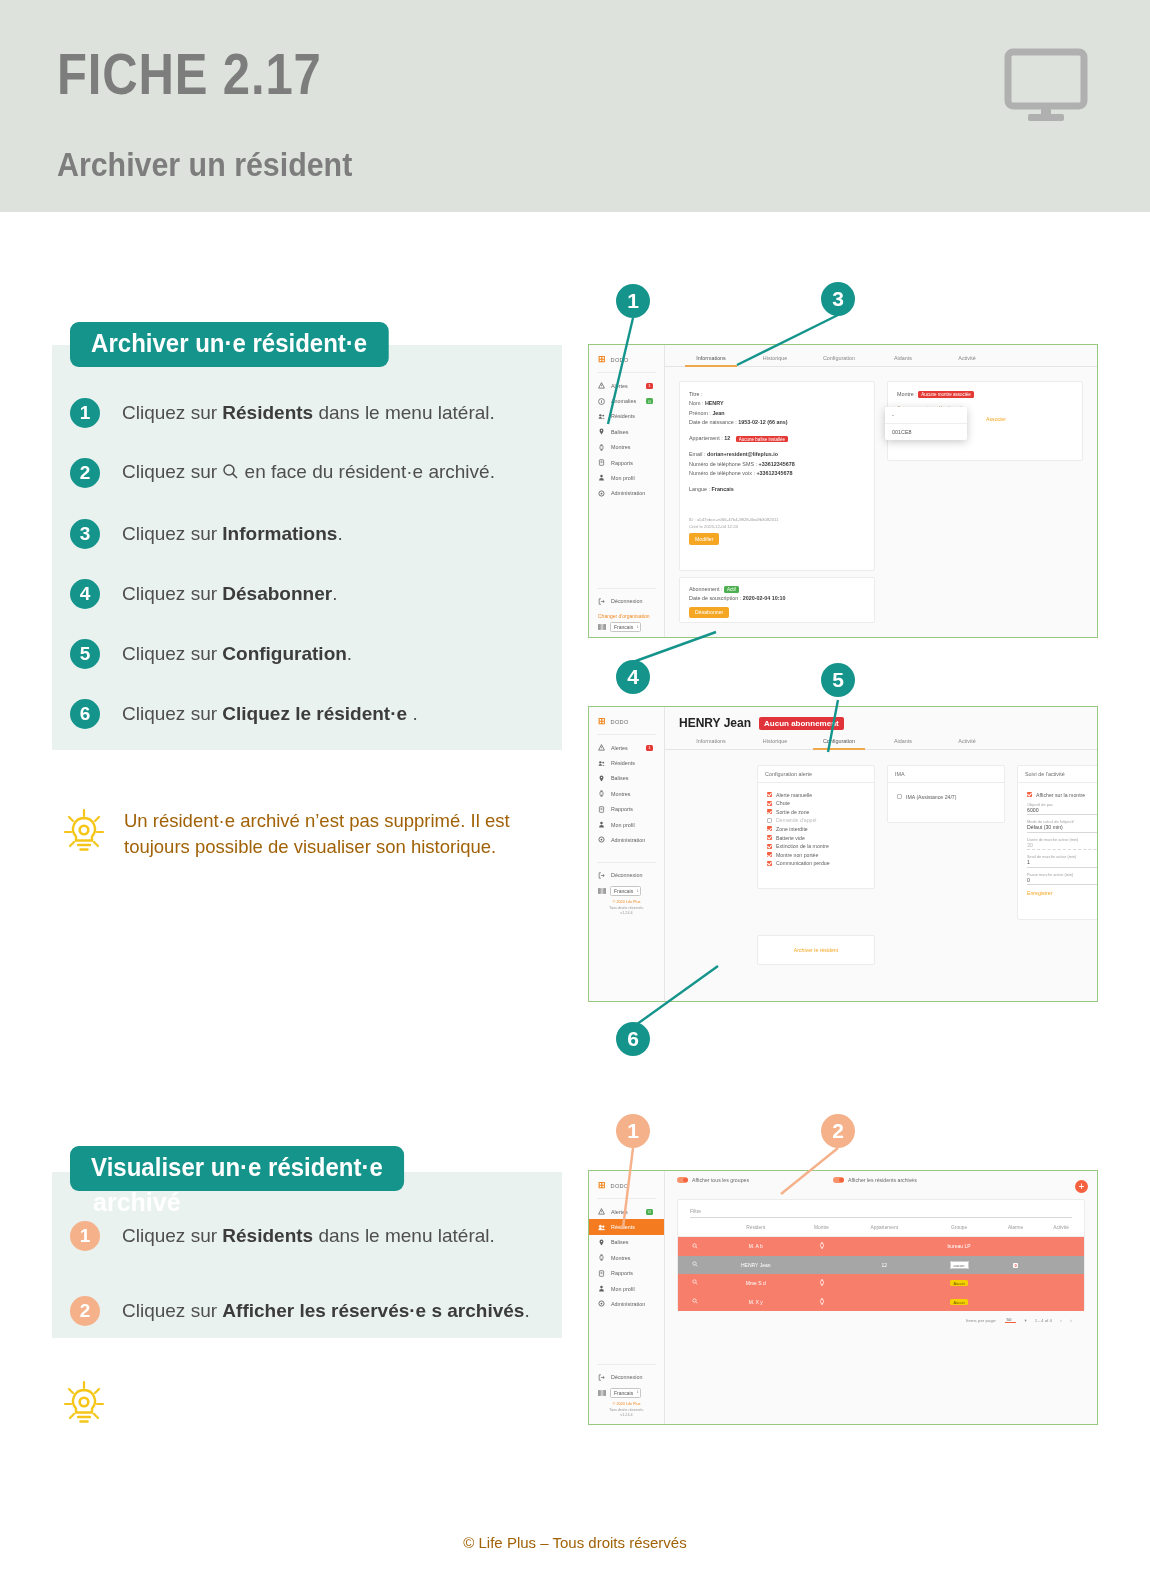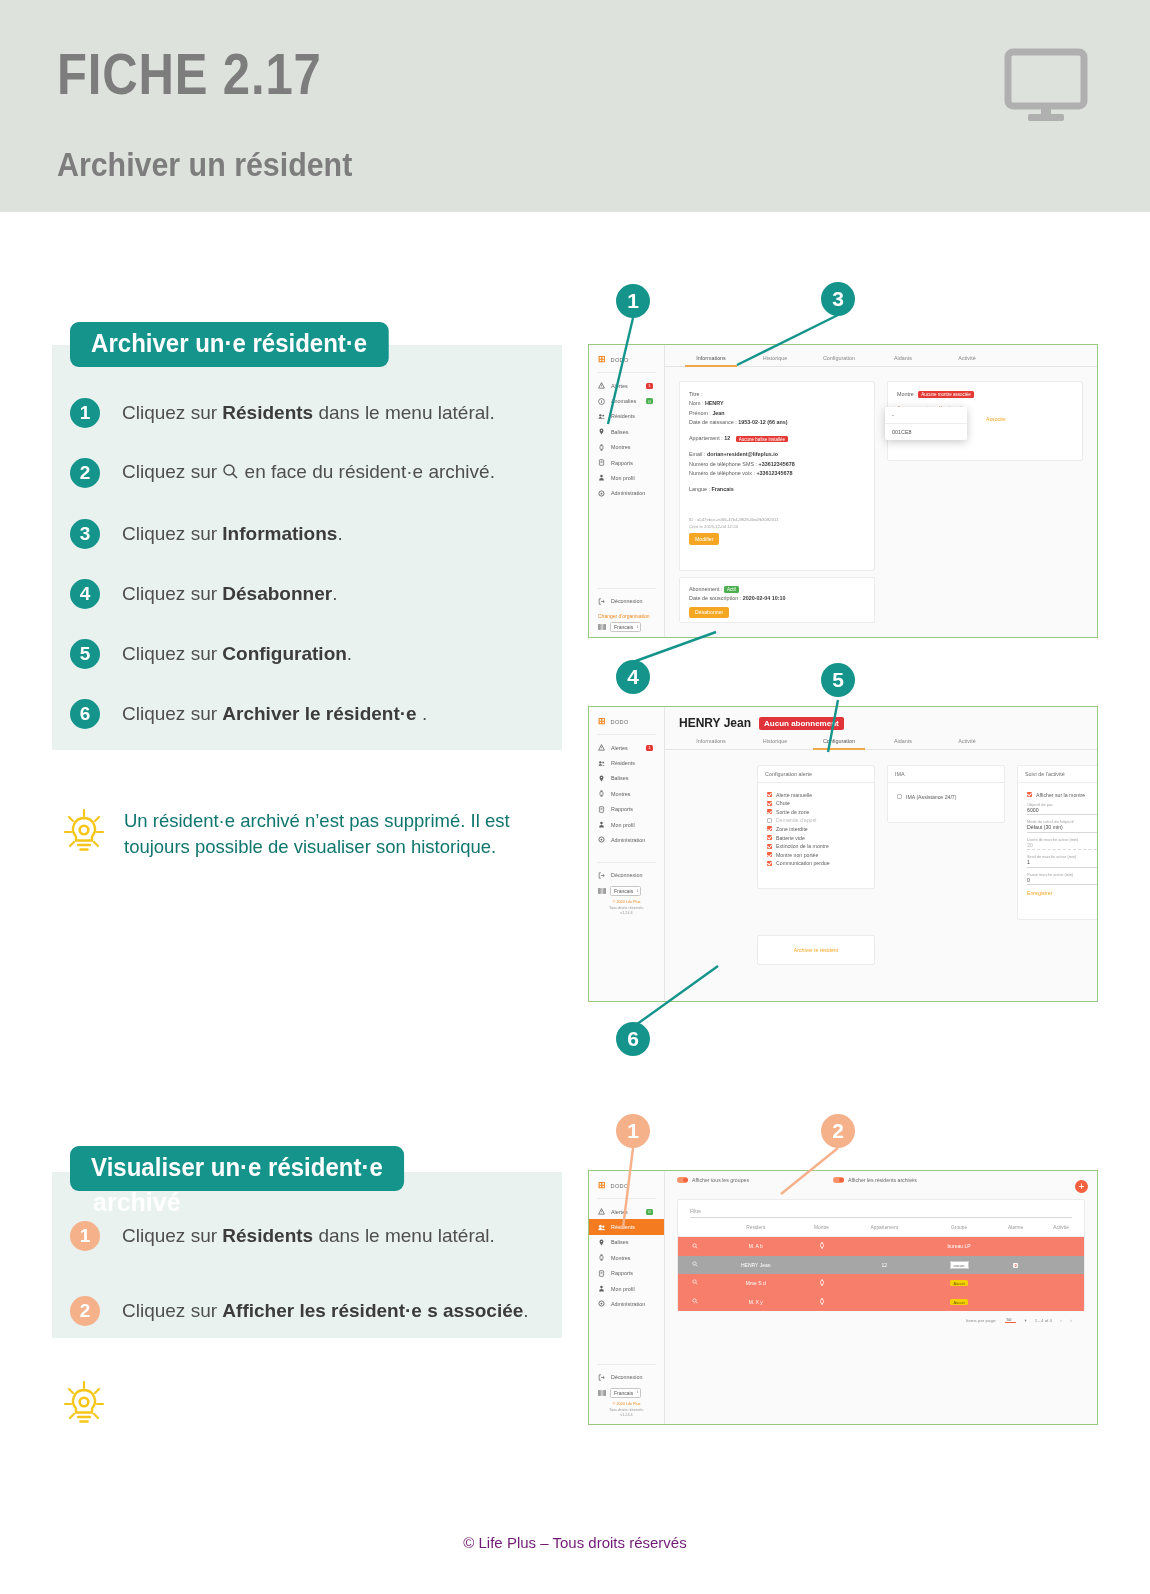--- a/index.html
+++ b/index.html
@@ -53,21 +53,21 @@
     font-size:19px; font-weight:bold; flex:0 0 auto;
   }
   .step-num.peach { background:#f5b18a; }
   .step-text {
     margin-left:22px; font-size:19px; color:#4f4f4f; white-space:nowrap;
   }
   .step-text b { color:#3c3c3c; font-weight:bold; }
 
   
   .tip { position:absolute; display:flex; align-items:flex-start; }
-  .tip-text { margin-left:18px; font-size:18.5px; color:#0f766e; line-height:1.42; }
+  .tip-text { margin-left:18px; font-size:18.5px; color:#a16207; line-height:1.42; }
 
   
   .bubble {
     position:absolute; width:34px; height:34px; border-radius:50%;
     background:#14948b; color:#fff;
     display:flex; align-items:center; justify-content:center;
     font-size:21px; font-weight:bold; z-index:6;
   }
   .bubble.peach { background:#f5b18a; }
   .callout-svg { position:absolute; left:0; top:0; pointer-events:none; z-index:5; }
@@ -192,21 +192,21 @@
     box-shadow:0 2px 8px rgba(0,0,0,.22); overflow:hidden;
   }
   .dd-item { font-size:5.4px; padding:5px 7px; color:#555; }
   .dd-item.sep { border-top:1px solid #eee; }
 
   .page-title-big { font-size:12px; font-weight:bold; color:#222; }
   .pill-nosub { background:#e0333a; color:#fff; font-size:8px; font-weight:bold; border-radius:2px; padding:2px 5px; }
 
   .footer {
     position:absolute; left:0; top:1534px; width:1150px; text-align:center;
-    font-size:15px; color:#701a75;
+    font-size:15px; color:#a16207;
   }
 </style>
 </head>
 <body>
 
 <div class="header">
   <div class="header-title">FICHE 2.17</div>
   <div class="header-sub">Archiver un résident</div>
   <div class="monitor-icon">
     <svg width="84" height="76" viewBox="0 0 84 76">
@@ -245,21 +245,21 @@
   <div class="step-text"><span>Cliquez sur </span><b>Désabonner</b><span>.</span></div>
 </div>
 
 <div class="step" style="left:70px; top:639px;">
   <div class="step-num">5</div>
   <div class="step-text"><span>Cliquez sur </span><b>Configuration</b><span>.</span></div>
 </div>
 
 <div class="step" style="left:70px; top:699px;">
   <div class="step-num">6</div>
-  <div class="step-text"><span>Cliquez sur </span><b>Archiver le résident·e</b><span> .</span></div>
+  <div class="step-text"><span>Cliquez sur </span><b>Cliquez le résident·e</b><span> .</span></div>
 </div>
 
 <div class="tip" style="left:62px; top:808px; width:500px;">
   <div>
     <svg width="44" height="46" viewBox="0 0 44 46">
       <g stroke="#f5c518" stroke-width="2.2" stroke-linecap="round">
         <line x1="22" y1="2" x2="22" y2="8"></line>
         <line x1="7" y1="9" x2="11" y2="13"></line>
         <line x1="37" y1="9" x2="33" y2="13"></line>
         <line x1="3" y1="24" x2="9" y2="24"></line>
@@ -280,21 +280,21 @@
 <div class="panel-title" style="left:70px; top:1146px;">Visualiser un·e résident·e</div>
 <div class="panel-title-overflow" style="left:93px; top:1190px;">archivé</div>
 
 <div class="step" style="left:70px; top:1221px;">
   <div class="step-num peach">1</div>
   <div class="step-text"><span>Cliquez sur </span><b>Résidents</b><span> dans le menu latéral.</span></div>
 </div>
 
 <div class="step" style="left:70px; top:1296px;">
   <div class="step-num peach">2</div>
-  <div class="step-text"><span>Cliquez sur </span><b>Afficher les résident·e s associée</b><span>.</span></div>
+  <div class="step-text"><span>Cliquez sur </span><b>Afficher les réservés·e s archivés</b><span>.</span></div>
 </div>
 
 <div class="tip" style="left:62px; top:1380px; width:500px;">
   <div>
     <svg width="44" height="46" viewBox="0 0 44 46">
       <g stroke="#f5c518" stroke-width="2.2" stroke-linecap="round">
         <line x1="22" y1="2" x2="22" y2="8"></line>
         <line x1="7" y1="9" x2="11" y2="13"></line>
         <line x1="37" y1="9" x2="33" y2="13"></line>
         <line x1="3" y1="24" x2="9" y2="24"></line>

